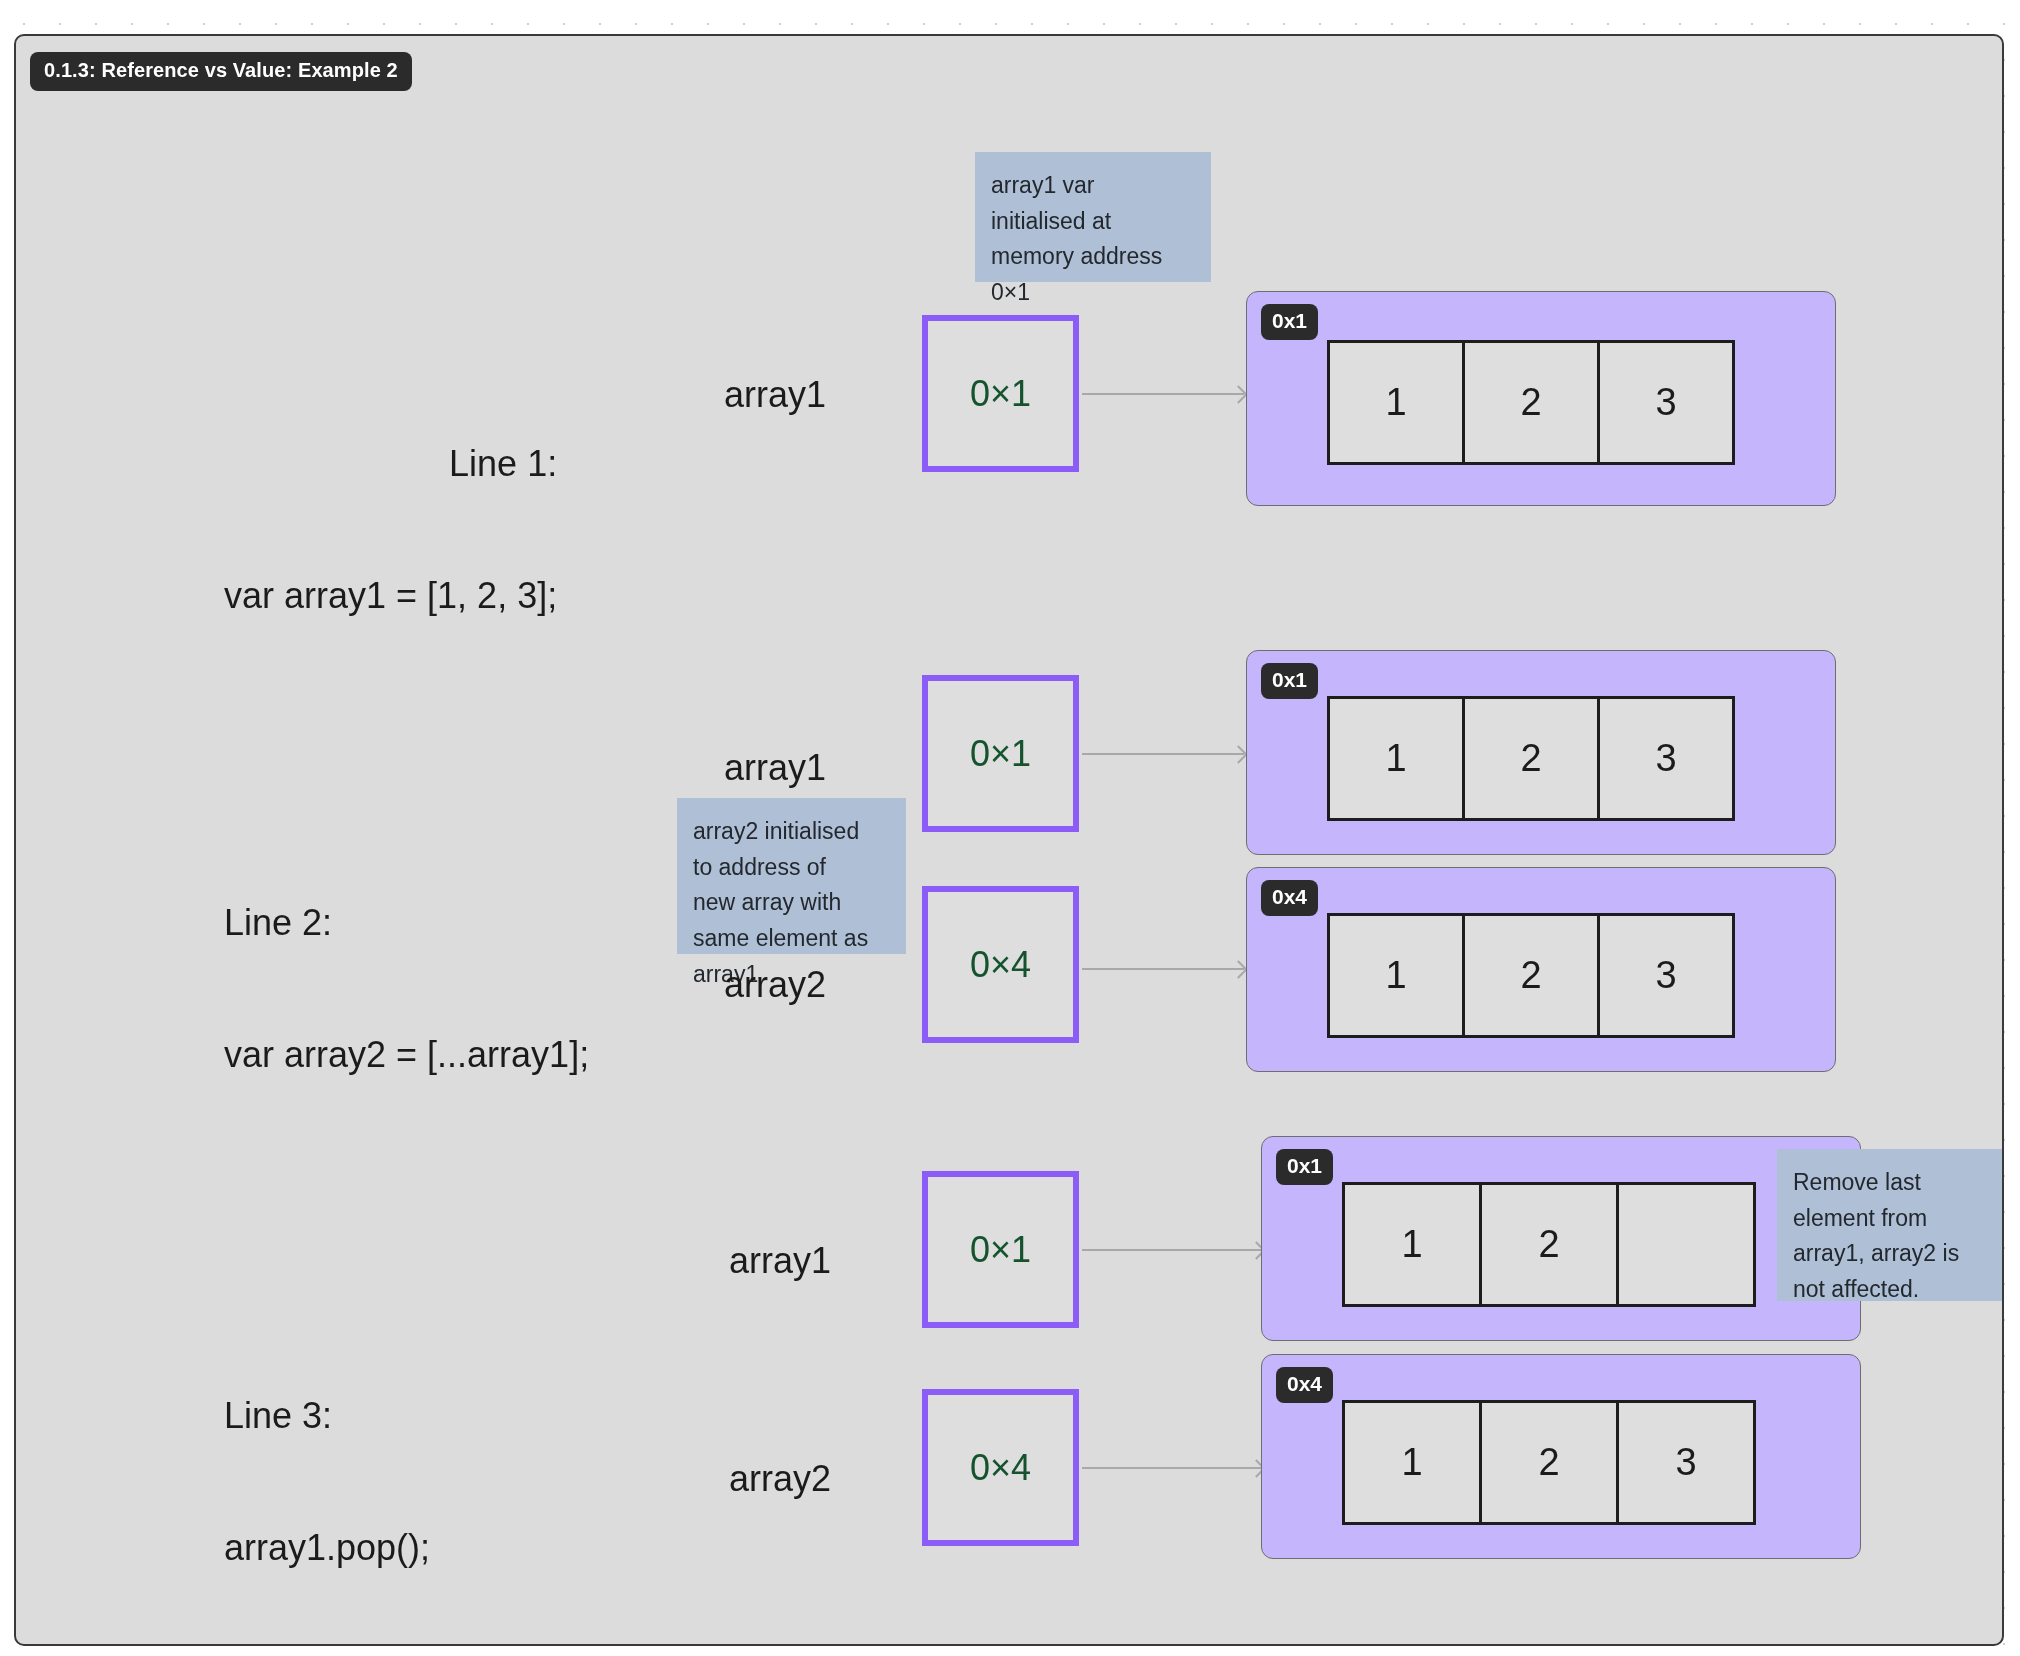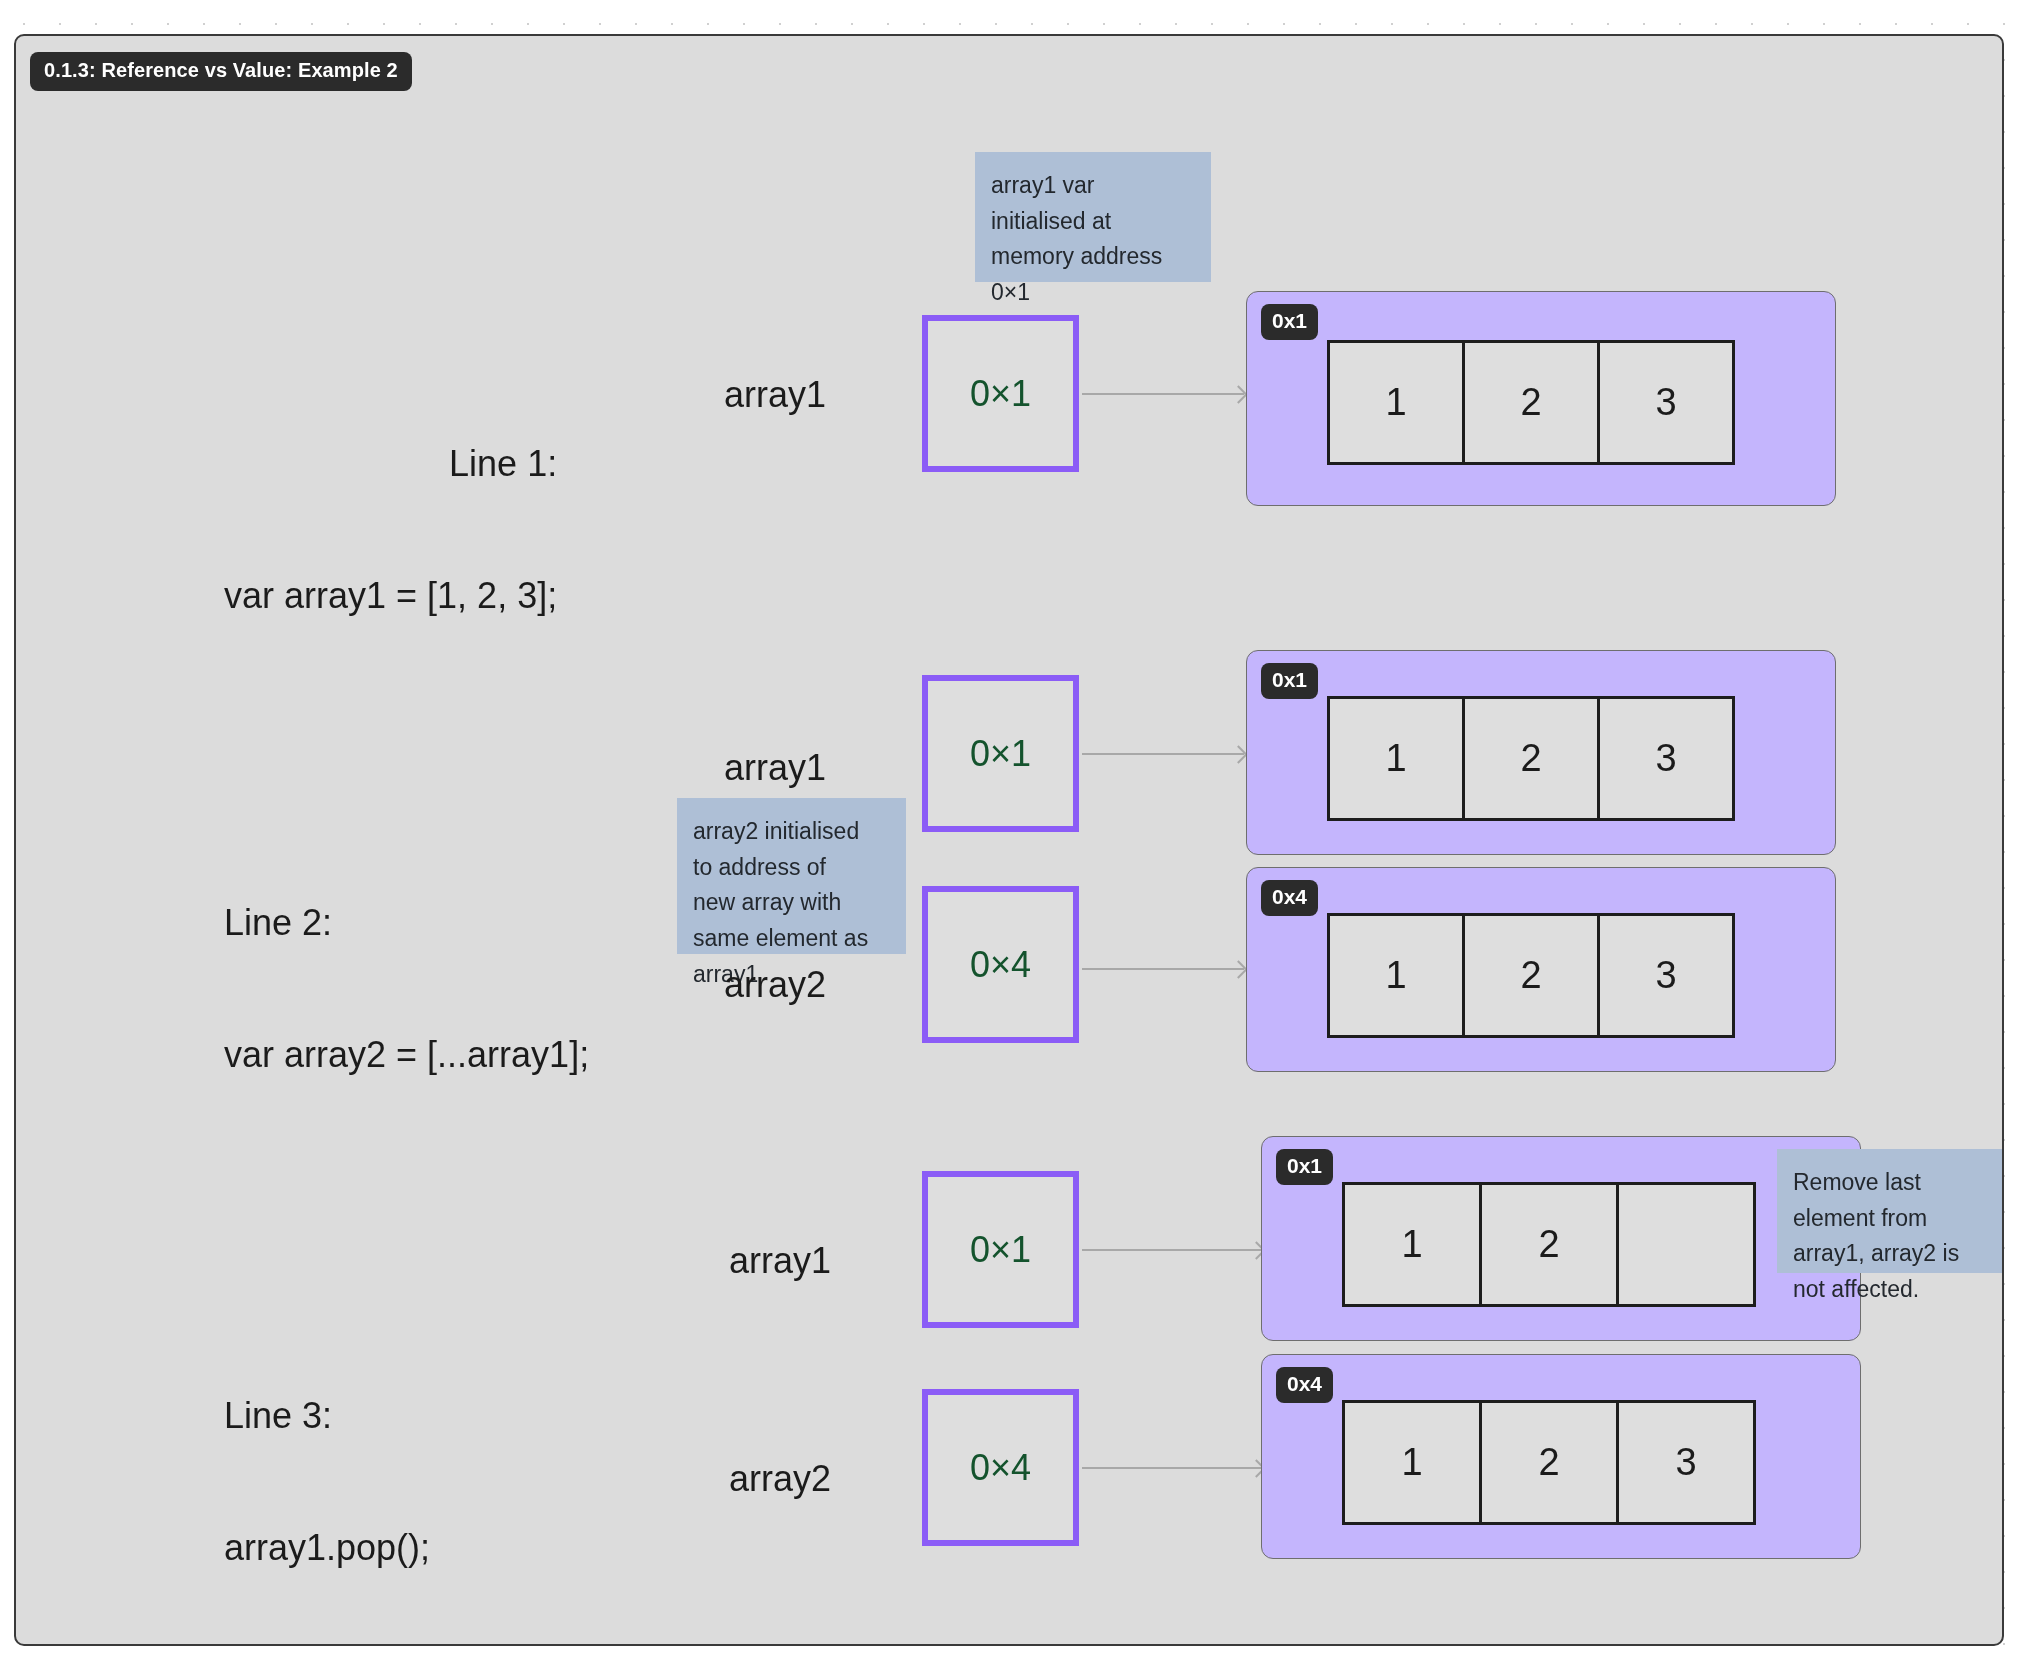--- a/index.html
+++ b/index.html
@@ -226,21 +226,21 @@
 
   <div class="mem-box" style="left:1245px; top:1100px; width:600px; height:205px;">
     <div class="mem-badge">0x1</div>
     <div class="cells" style="left:80px; top:45px;">
       <div class="cell" style="width:140px; height:125px;">1</div>
       <div class="cell" style="width:140px; height:125px;">2</div>
       <div class="cell" style="width:140px; height:125px;"></div>
     </div>
   </div>
 
-  <div class="callout" style="left:1761px; top:1113px; width:237px; height:124px;">Remove last element from array1, array2 is not affected.</div>
+  <div class="callout" style="left:1761px; top:1113px; width:237px; height:152px;">Remove last element from array1, array2 is not affected.</div>
 
   <div class="var-label" style="left:713px; top:1422px;">array2</div>
 
   <div class="ptr-box" style="left:906px; top:1353px; width:157px; height:157px;">0×4</div>
 
   <div class="arrow" style="left:1066px; top:1431px; width:180px;"></div>
 
   <div class="mem-box" style="left:1245px; top:1318px; width:600px; height:205px;">
     <div class="mem-badge">0x4</div>
     <div class="cells" style="left:80px; top:45px;">

